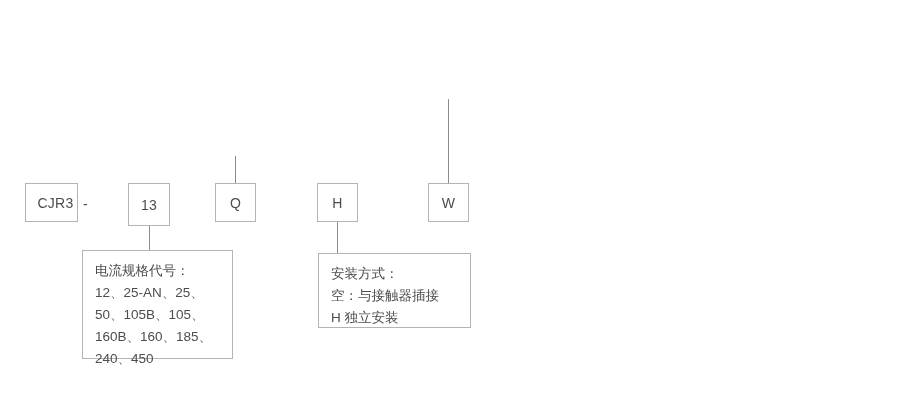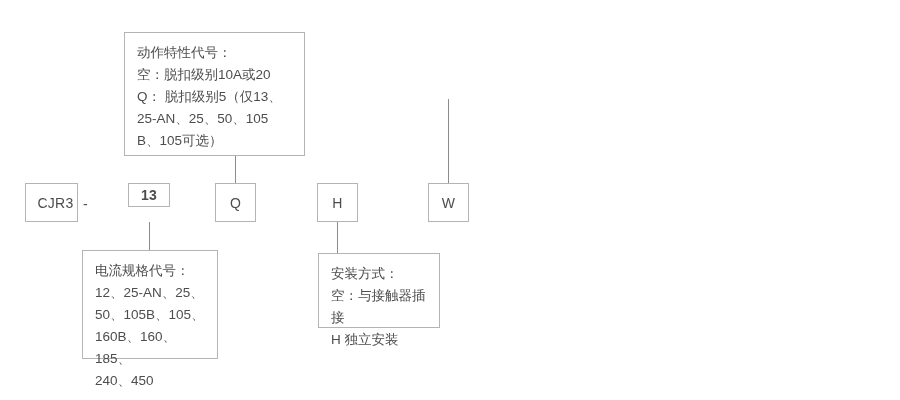--- a/index.html
+++ b/index.html
@@ -44,48 +44,43 @@
   .dash {
     position: absolute;
     font-size: 14px;
     color: #4d4d4d;
     line-height: 1;
   }
 
   
   #note-trip    { left: 124px; top: 32px;  width: 181px; height: 124px; }
   #note-current { left: 378px; top: 32px;  width: 177px; height: 67px;  }
-  #note-rating  { left: 82px;  top: 250px; width: 136px; height: 109px; }
-  #note-mount   { left: 318px; top: 253px; width: 122px; height: 75px;  }
+  #note-rating  { left: 82px;  top: 250px; width: 151px; height: 109px; }
+  #note-mount   { left: 318px; top: 253px; width: 153px; height: 75px;  }
 
   
   #code-series { left: 25px;  top: 183px; width: 53px; height: 39px; padding-left: 8px; }
-  #code-rating { left: 128px; top: 183px; width: 42px; height: 24px; font-weight: bold; }
+  #code-rating { left: 128px; top: 183px; width: 42px; height: 43px; }
   #code-trip   { left: 215px; top: 183px; width: 41px; height: 39px; }
   #code-mount  { left: 317px; top: 183px; width: 41px; height: 39px; }
   #code-curr   { left: 428px; top: 183px; width: 41px; height: 39px; }
 
   #dash-sep { left: 83px; top: 197px; }
 
   
   #conn-trip-up    { left: 235px; top: 156px; height: 27px; }
   #conn-curr-up    { left: 448px; top: 99px;  height: 84px; }
   #conn-rating-dn  { left: 149px; top: 222px; height: 28px; }
   #conn-mount-dn   { left: 337px; top: 222px; height: 31px; }
 </style>
 </head>
 <body>
 
 <div id="canvas">
 
-  <div class="box note" id="note-trip">动作特性代号：
-空：脱扣级别10A或20
-Q： 脱扣级别5（仅13、
-25-AN、25、50、105
-B、105可选）</div>
 
 
   <div class="box note" id="note-rating">电流规格代号：
 12、25-AN、25、
 50、105B、105、
 160B、160、185、
 240、450</div>
 
   <div class="box note" id="note-mount">安装方式：
 空：与接触器插接

